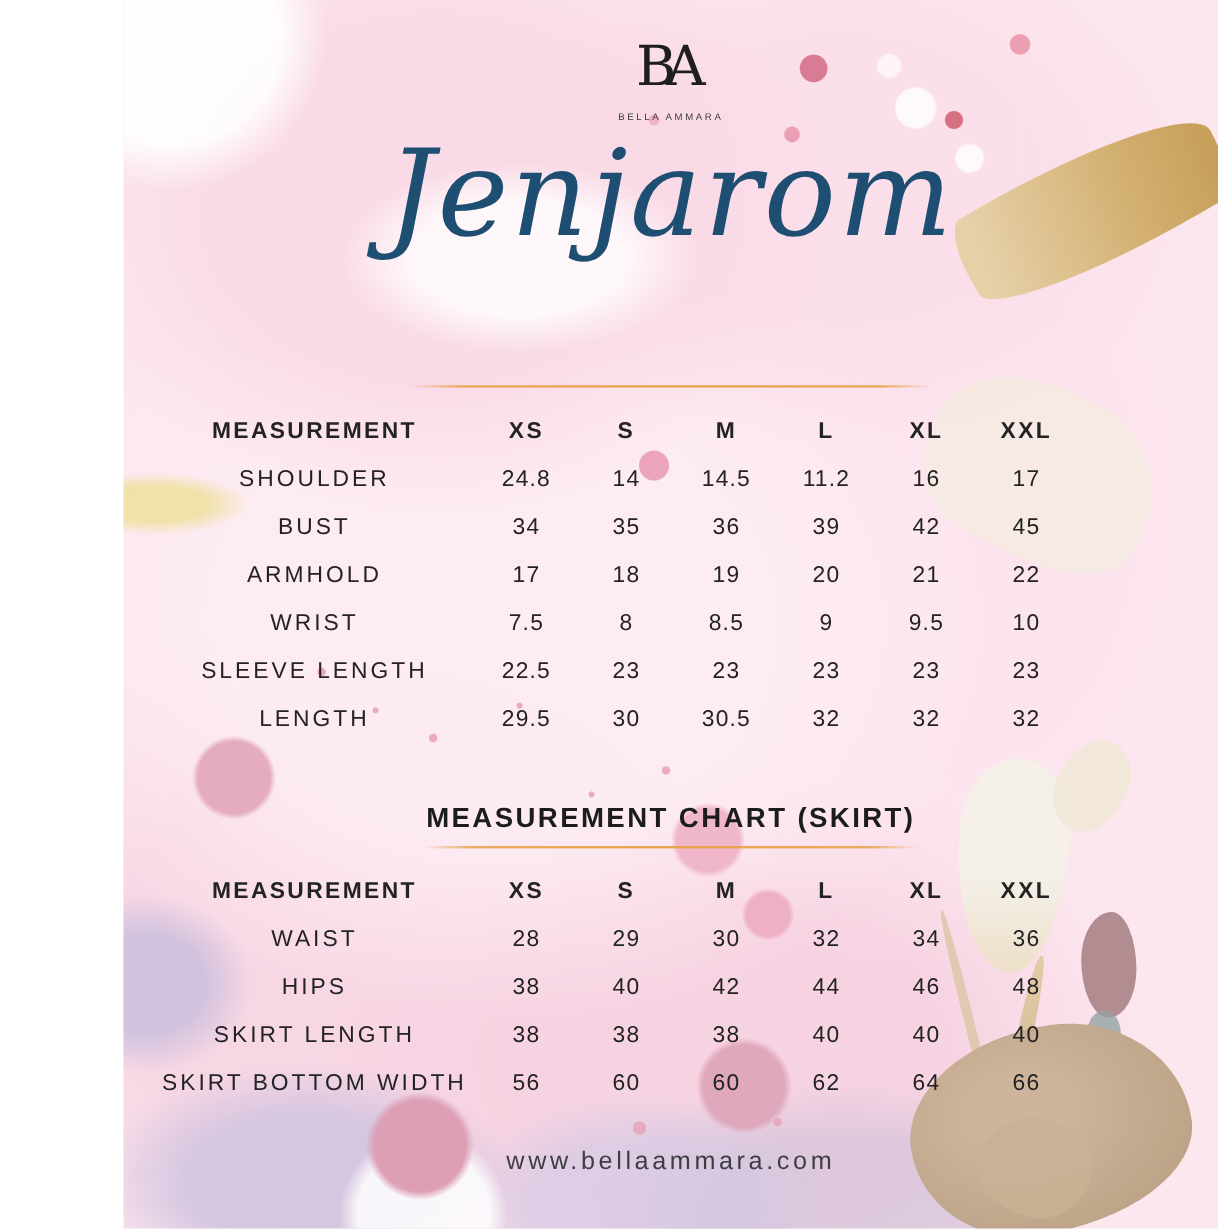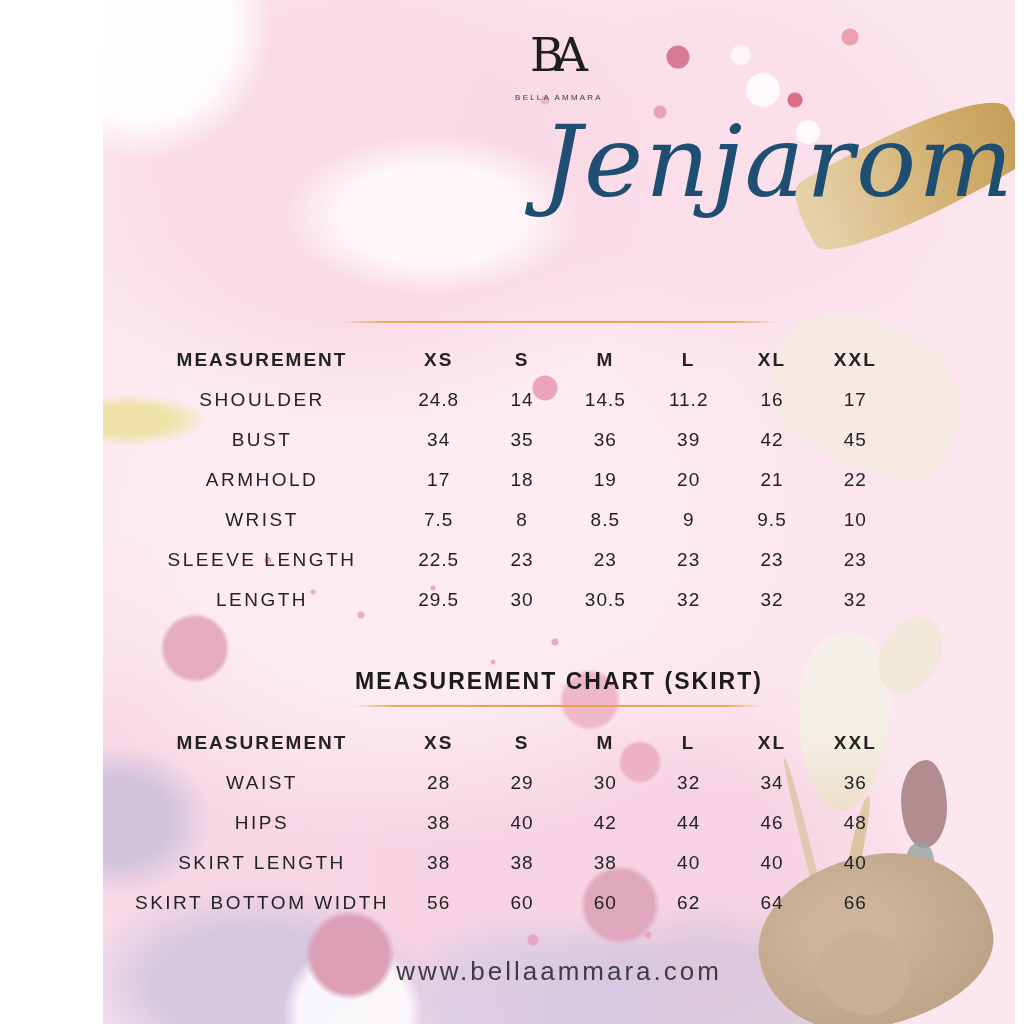--- a/index.html
+++ b/index.html
@@ -73,21 +73,21 @@
   .blob-tan-big{left:655px;top:855px;width:235px;height:172px;transform:rotate(-8deg);
     background:radial-gradient(ellipse at 40% 40%,#cdb49a 20%,#bda388 75%);
     border-radius:55% 45% 60% 40% / 50% 55% 45% 50%;}
   .blob-tan-small{left:712px;top:932px;width:95px;height:82px;transform:rotate(15deg);
     background:#c9b096;border-radius:50% 50% 45% 55% / 55% 45% 55% 45%;opacity:.95;}
   
   .logo{position:absolute;left:0;right:0;top:32px;text-align:center;line-height:1;}
   .monogram{font-family:"DejaVu Serif","Liberation Serif",serif;font-size:46px;font-weight:400;
     color:#1e1e20;letter-spacing:-9px;padding-right:9px;}
   .logosub{margin-top:16px;font-size:8px;letter-spacing:2.2px;color:#3a3a3c;font-weight:400;}
-  .script-title{position:absolute;left:0;right:0;top:112px;text-align:right;
+  .script-title{position:absolute;left:0;right:0;top:112px;text-align:center;
     font-family:"DejaVu Serif","Liberation Serif",serif;font-style:italic;font-weight:400;
     font-size:100px;line-height:1.0;letter-spacing:2px;color:var(--script-blue,#1f4e73);}
   .subtitle{position:absolute;top:196px;left:calc(50% + 62px);transform:translateX(-50%);
     font-size:28px;font-weight:400;letter-spacing:12px;padding-left:12px;color:#2c2c2e;}
   .chart-heading{position:absolute;left:0;right:0;text-align:center;font-weight:700;
     font-size:23px;letter-spacing:2px;color:var(--heading-dark,#1c1c1e);}
   .h-top{top:285px;} .h-skirt{top:668px;text-align:center;}
   .gold-line{position:absolute;left:50%;transform:translateX(-50%);height:2px;
     background:linear-gradient(90deg,rgba(231,164,77,0) 0%,rgba(231,164,77,.9) 10%,
       var(--gold,#e7a44d) 50%,rgba(231,164,77,.9) 90%,rgba(231,164,77,0) 100%);}
@@ -95,21 +95,21 @@
   
   .mtable{position:absolute;left:24px;width:770px;display:grid;
     grid-template-columns:270px repeat(6,1fr);color:var(--text-dark,#232325);}
   .table-top{top:340px;} .table-skirt{top:723px;}
   .trow{display:contents;}
   .tcell{height:40px;display:flex;align-items:center;justify-content:center;
     font-size:19px;letter-spacing:1px;white-space:nowrap;}
   .tcell.tlabel{letter-spacing:2.5px;}
   .thead .tcell{font-weight:700;letter-spacing:2px;}
   .footer{position:absolute;left:0;right:0;top:956px;text-align:center;
-    font-size:26px;letter-spacing:3px;color:#3e3e41;}
+    font-size:21px;letter-spacing:3px;color:#3e3e41;}
 </style>
 </head>
 <body>
 
 <div class="canvas">
   <div class="content">
 
     <div class="decor leaf-top-right"></div>
     <div class="decor leaf-mid-right"></div>
     <div class="decor stem-2"></div>

